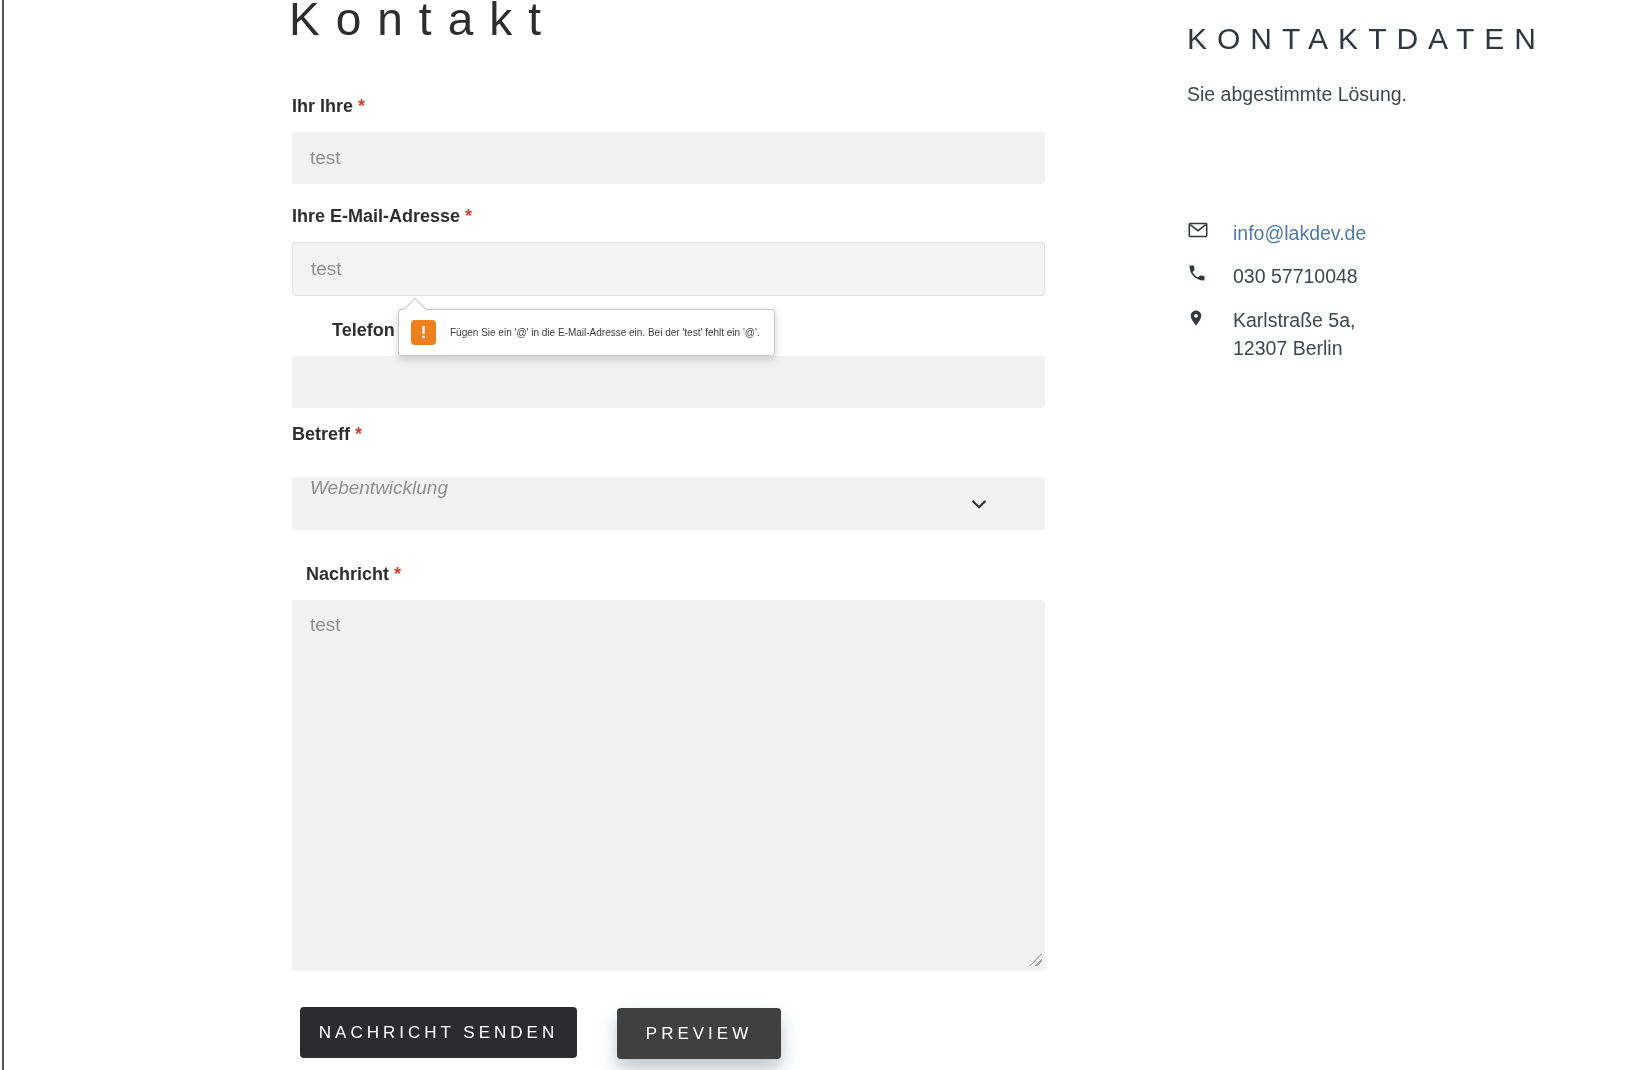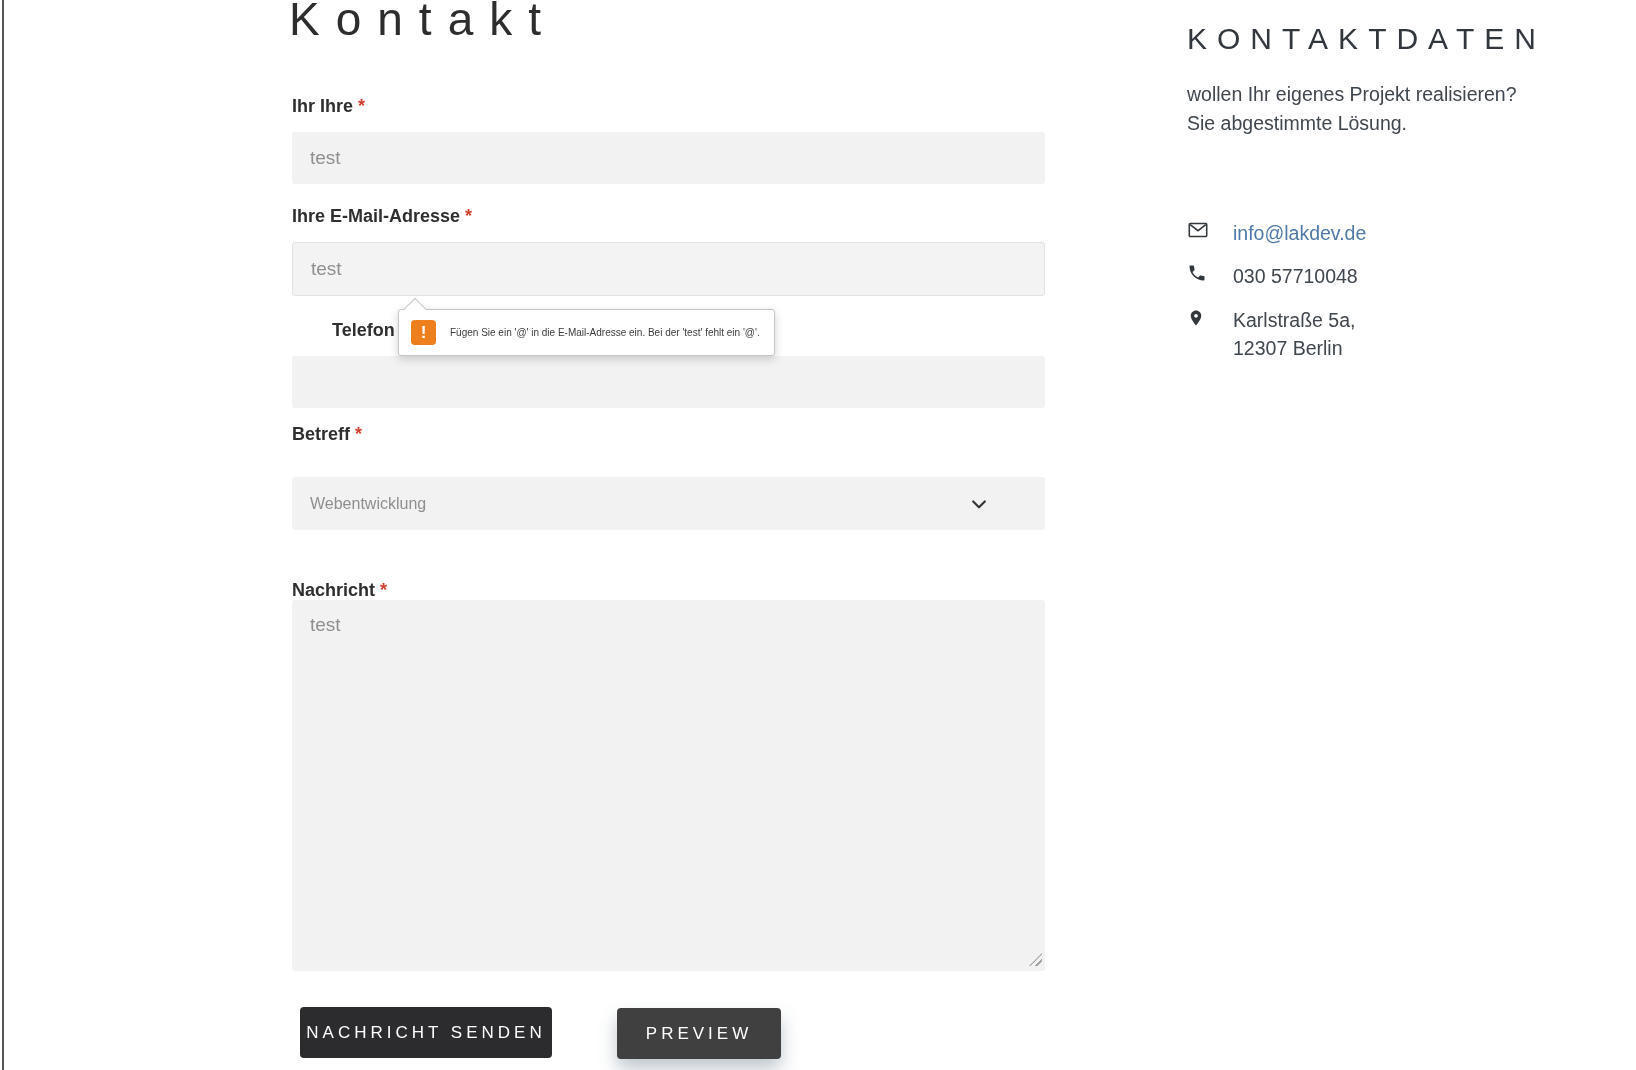--- a/index.html
+++ b/index.html
@@ -15,56 +15,56 @@
   .page-title {
     position:absolute; left:-3px; top:-8px; font-size:46px; font-weight:300;
     letter-spacing:16px; color:#2d2d2d; white-space:nowrap;
   }
   .field-label { position:absolute; left:0; font-size:18px; font-weight:700; color:#2f2f2f; }
   .field-label .req { color:#d0402e; margin-left:5px; font-weight:700; }
   .label-name     { top:96px; }
   .label-email    { top:206px; }
   .label-phone    { top:320px;margin-left:40px; }
   .label-subject  { top:424px; }
-  .label-message  { top:580px; }
+  .label-message  { top:564px;margin-left:14px; }
 
   .txt-input {
     position:absolute; left:0; width:753px; height:52px; background:#f2f2f2;
     border:none; border-radius:3px; padding:0 18px; font-size:19px; color:#8f8f8f;
     font-family:"Liberation Sans", sans-serif; outline:none;
   }
   .input-name  { top:132px; }
   .input-email { top:242px; height:54px; border:1px solid #e2e2e2; background:#f3f3f3; }
   .input-phone { top:356px; }
 
   .select-box {
     position:absolute; left:0; top:477px; width:753px; height:53px; background:#f2f2f2;
-    border-radius:3px; display:flex; align-items:center; padding:0 18px;
-    font-size:16px; color:#8f8f8f; cursor:pointer;
+    border-radius:3px; display:flex; align-items:flex-start; padding:0 18px;
+    font-size:19px; color:#8f8f8f; cursor:pointer;font-style:italic;
   }
   .select-box .chev { position:absolute; right:56px; top:17px; }
 
   .textarea-wrap { position:absolute; left:0; top:600px; width:753px; height:371px; }
   .msg-area {
     width:100%; height:100%; background:#f2f2f2; border:none; border-radius:3px;
     padding:14px 18px; font-size:19px; color:#8f8f8f; resize:none;
     font-family:"Liberation Sans", sans-serif; outline:none;
   }
   .resize-grip {
     position:absolute; right:3px; bottom:5px; width:13px; height:13px;
     background:repeating-linear-gradient(135deg, transparent 0 3px, #a6a6a6 3px 5px);
     clip-path:polygon(100% 0, 100% 100%, 0 100%);
   }
 
   .btn {
     position:absolute; height:51px; border:none; border-radius:4px; color:#ffffff;
     font-size:17px; letter-spacing:4px; font-family:"Liberation Sans", sans-serif;
     cursor:pointer; display:flex; align-items:center; justify-content:center;
   }
-  .btn-send    { left:8px;  top:1007px; width:252px; background:#2c2c2e; }
+  .btn-send    { left:8px;  top:1007px; width:277px; background:#2c2c2e; }
   .btn-preview { left:325px; top:1008px; width:164px; background:#404040;
                  box-shadow:0 10px 18px rgba(70,95,115,.35); }
 
   
   .tooltip {
     position:absolute; left:106px; top:309px; height:47px; width:max-content;
     background:#ffffff; border:1px solid #c6c6c6; border-radius:3px;
     box-shadow:0 3px 10px rgba(0,0,0,.18); display:flex; align-items:center;
     padding:0 14px 0 12px; z-index:6;
   }
@@ -145,21 +145,20 @@
     </div>
 
     <button class="btn btn-send">NACHRICHT SENDEN</button>
     <button class="btn btn-preview">PREVIEW</button>
   </div>
 
   <div class="contact-col">
     <h2 class="contact-title">KONTAKTDATEN</h2>
 
     <div class="contact-intro">
-      <div>wollen Ihr eigenes Projekt realisieren?</div>
       <div>Sie abgestimmte Lösung.</div>
     </div>
 
     <div class="contact-row row-email">
       <span class="row-icon">
         <svg width="22" height="22" viewBox="0 0 24 24">
           <rect x="2.5" y="5" width="19" height="14" rx="1" fill="none" stroke="#33383d" stroke-width="1.7"></rect>
           <path d="M3.5 6.2l8.5 6.6 8.5-6.6" fill="none" stroke="#33383d" stroke-width="1.7"></path>
         </svg>
       </span>

